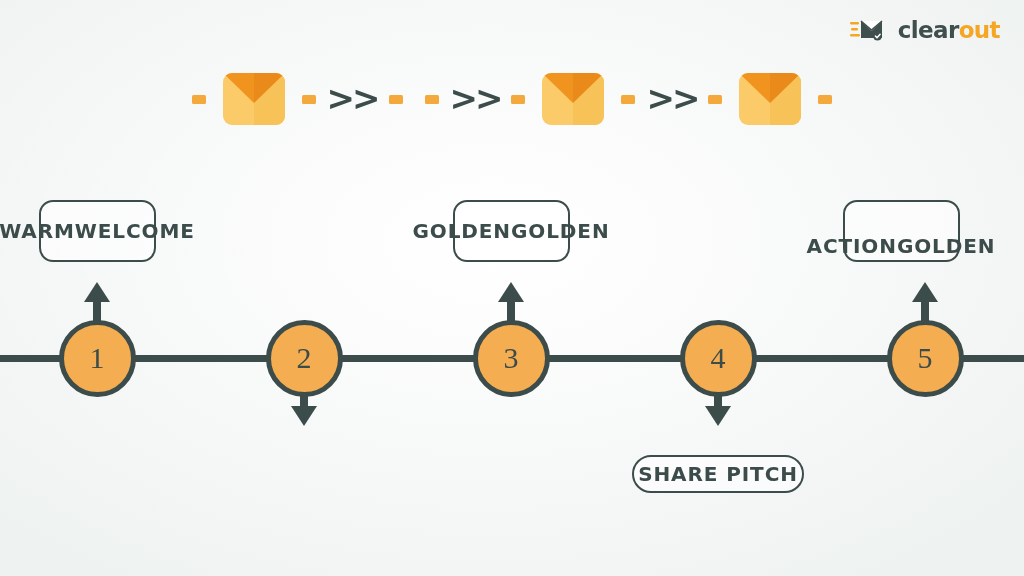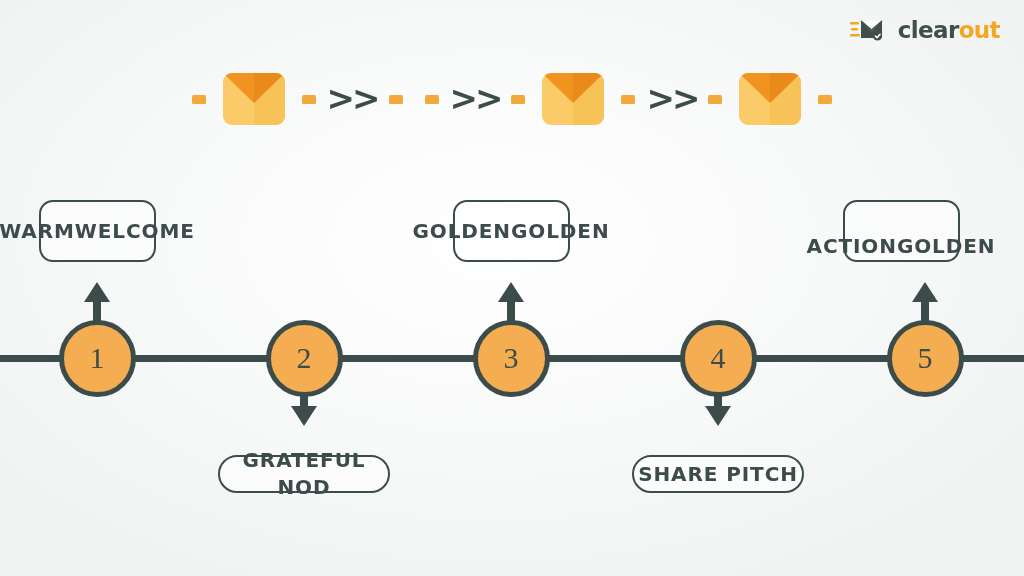--- a/index.html
+++ b/index.html
@@ -281,23 +281,20 @@
     <span>WELCOME</span>
   </div>
   <div class="node" style="left:97px;">
     <span class="node-num">1</span>
   </div>
 
   <div class="arrow down" style="left:304px;">
     <span class="stem"></span>
       <span class="head"></span>
   </div>
-  <div class="label one-line" style="left:304px;">
-    <span>GRATEFUL NOD</span>
-  </div>
   <div class="node" style="left:304px;">
     <span class="node-num">2</span>
   </div>
 
   <div class="arrow up" style="left:511px;">
     <span class="head"></span>
       <span class="stem"></span>
   </div>
   <div class="label two-line" style="left:511px;">
     <span>GOLDEN</span>

